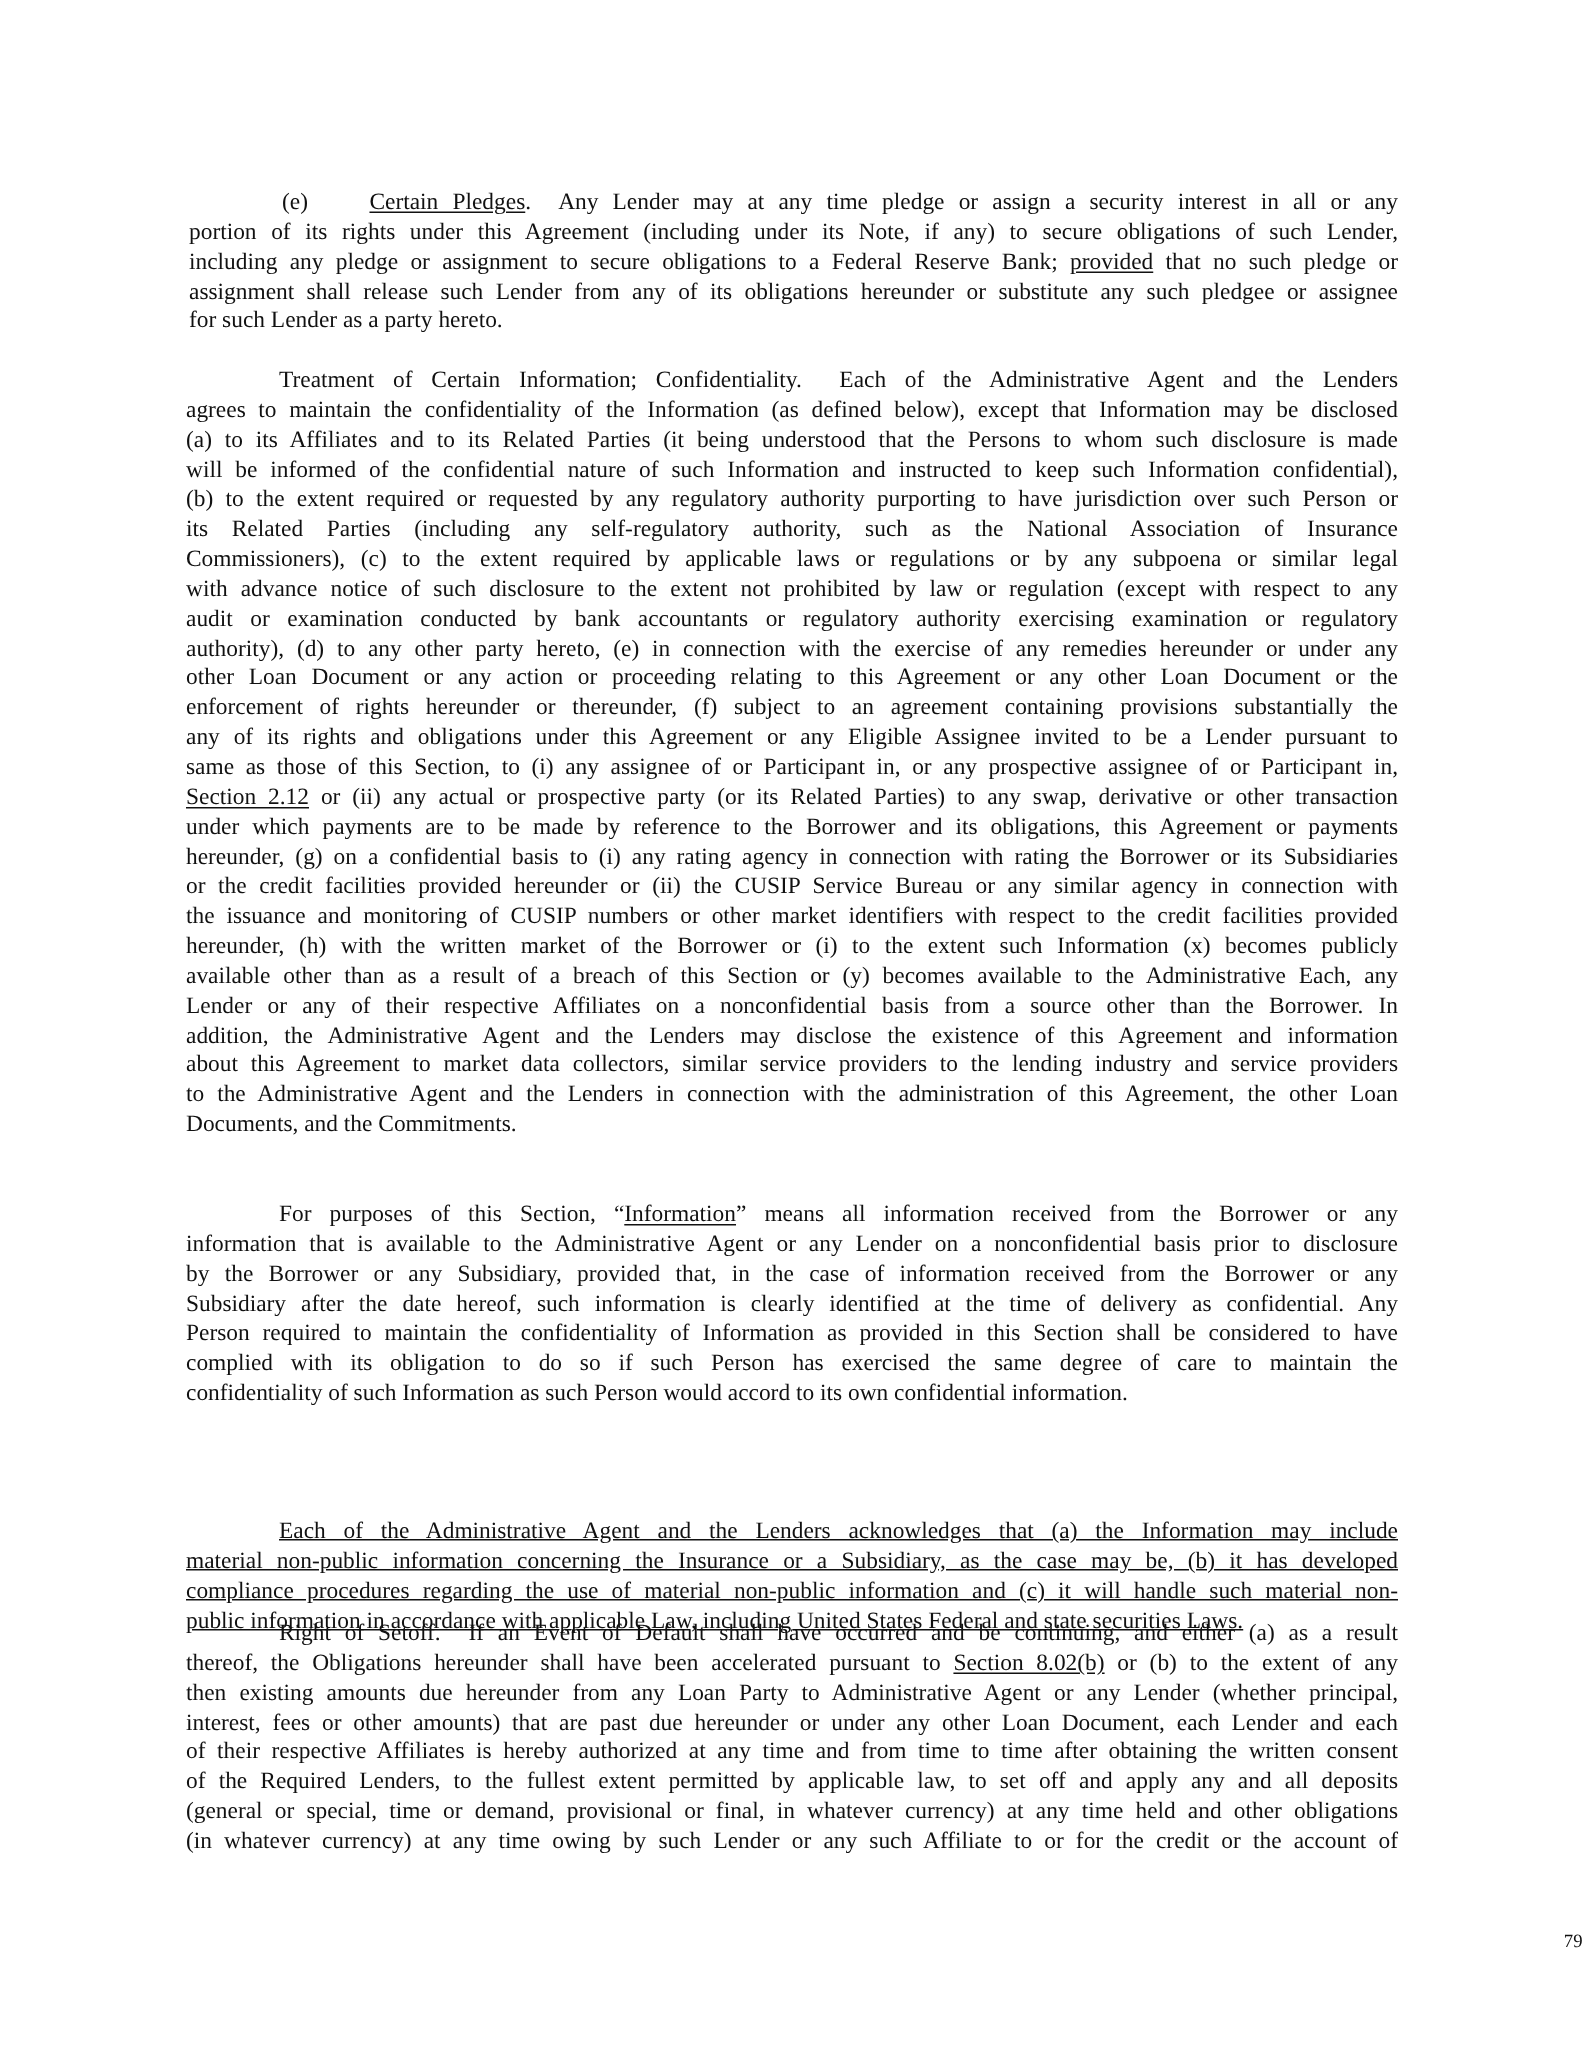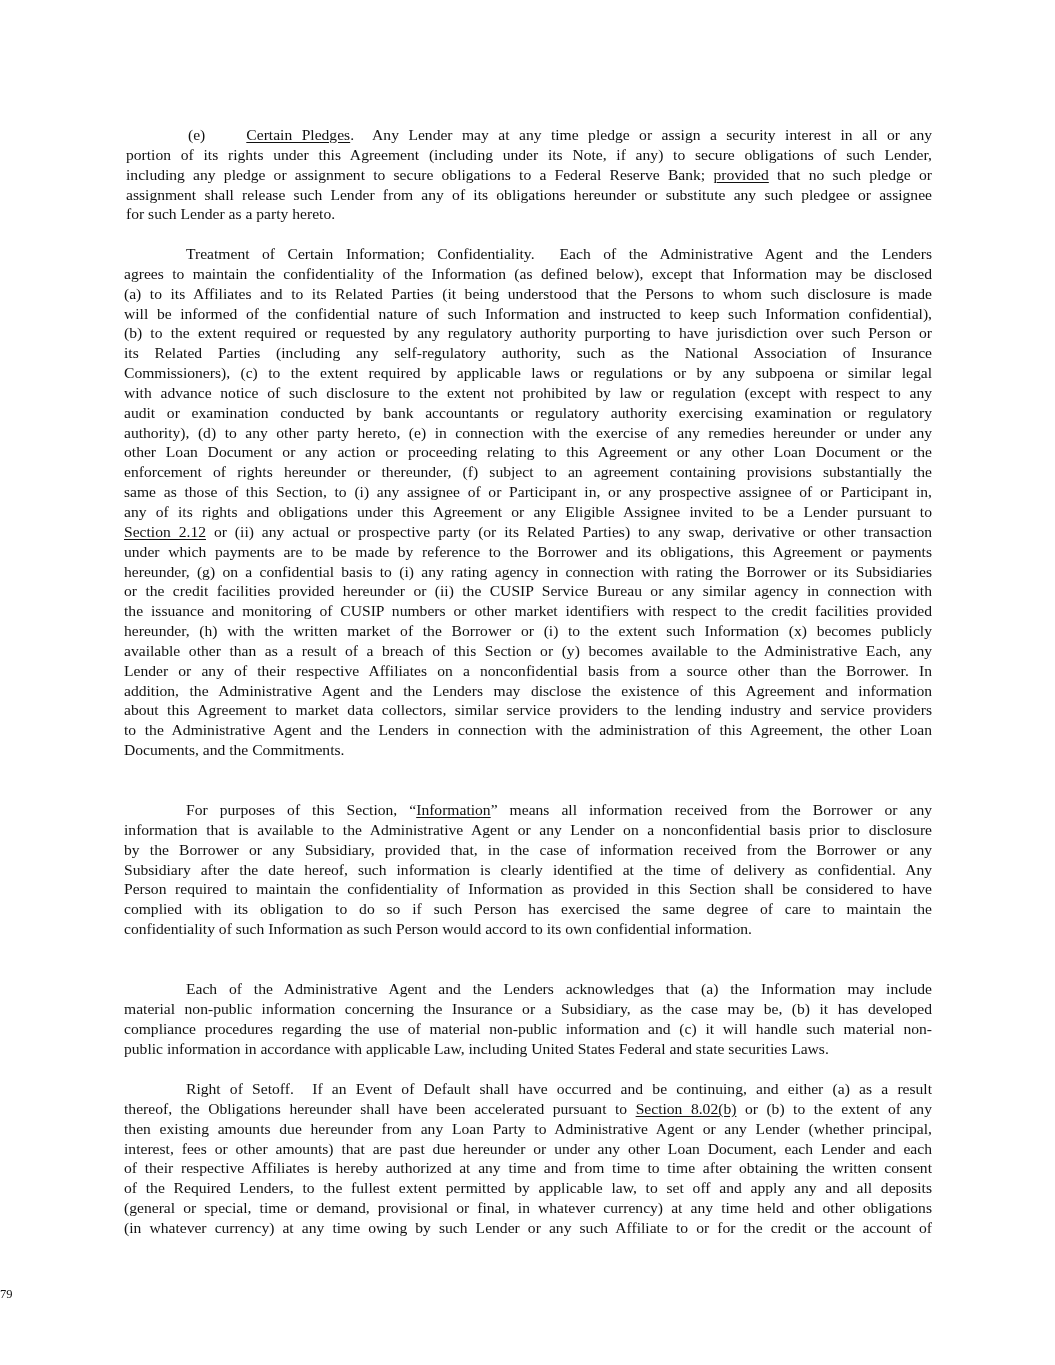--- a/index.html
+++ b/index.html
@@ -15,21 +15,21 @@
     display: block; height: 19.85px; line-height: 19.85px;
     white-space: nowrap; text-align: justify; text-align-last: justify;
     overflow: visible;
   }
   .line.last { text-align-last: left; }
   .u { text-decoration: underline; text-underline-offset: 2px; }
   .b { font-weight: normal; }
   .ind { display: inline-block; }
   .pagenum {
     position: absolute; left: 0; width: 1055px; top: 1287px;
-    text-align: left; font-size: 12.5px;
+    text-align: right; font-size: 12.5px;
     font-family: "Liberation Serif", serif; color: #111;
   }
 </style>
 </head>
 <body>
 
 <div class="page">
 
   <div class="para" style="top:113px; left:126px; width:806px;margin-top:12px;">
     <span class="line"><span class="ind" style="width:62px;"></span><span>(e)</span><span class="ind" style="width:41px;"></span><span class="u">Certain Pledges</span>.&nbsp; <span>Any Lender may at any time pledge or assign a security interest in all or any</span></span>
@@ -45,22 +45,22 @@
     <span class="line">(a) to its Affiliates and to its Related Parties (it being understood that the Persons to whom such disclosure is made</span>
     <span class="line">will be informed of the confidential nature of such Information and instructed to keep such Information confidential),</span>
     <span class="line">(b) to the extent required or requested by any regulatory authority purporting to have jurisdiction over such Person or</span>
     <span class="line">its Related Parties (including any self-regulatory authority, such as the National Association of Insurance</span>
     <span class="line">Commissioners), (c) to the extent required by applicable laws or regulations or by any subpoena or similar legal</span>
     <span class="line">with advance notice of such disclosure to the extent not prohibited by law or regulation (except with respect to any</span>
     <span class="line">audit or examination conducted by bank accountants or regulatory authority exercising examination or regulatory</span>
     <span class="line">authority), (d) to any other party hereto, (e) in connection with the exercise of any remedies hereunder or under any</span>
     <span class="line">other Loan Document or any action or proceeding relating to this Agreement or any other Loan Document or the</span>
     <span class="line">enforcement of rights hereunder or thereunder, (f) subject to an agreement containing provisions substantially the</span>
+    <span class="line">any of its rights and obligations under this Agreement or any Eligible Assignee invited to be a Lender pursuant to</span>
     <span class="line">same as those of this Section, to (i) any assignee of or Participant in, or any prospective assignee of or Participant in,</span>
-    <span class="line">any of its rights and obligations under this Agreement or any Eligible Assignee invited to be a Lender pursuant to</span>
     <span class="line"><span class="u">Section 2.12</span> <span>or (ii) any actual or prospective party (or its Related Parties) to any swap, derivative or other transaction</span></span>
     <span class="line">under which payments are to be made by reference to the Borrower and its obligations, this Agreement or payments</span>
     <span class="line">hereunder, (g) on a confidential basis to (i) any rating agency in connection with rating the Borrower or its Subsidiaries</span>
     <span class="line">or the credit facilities provided hereunder or (ii) the CUSIP Service Bureau or any similar agency in connection with</span>
     <span class="line">the issuance and monitoring of CUSIP numbers or other market identifiers with respect to the credit facilities provided</span>
     <span class="line">hereunder, (h) with the written market of the Borrower or (i) to the extent such Information (x) becomes publicly</span>
     <span class="line">available other than as a result of a breach of this Section or (y) becomes available to the Administrative Each, any</span>
     <span class="line">Lender or any of their respective Affiliates on a nonconfidential basis from a source other than the Borrower.  In</span>
     <span class="line">addition, the Administrative Agent and the Lenders may disclose the existence of this Agreement and information</span>
     <span class="line">about this Agreement to market data collectors, similar service providers to the lending industry and service providers</span>
@@ -71,21 +71,21 @@
   <div class="para" style="top:800px;">
     <span class="line"><span class="ind" style="width:62px;"></span><span>For purposes of this Section, “</span><span class="u">Information</span><span>” means all information received from the Borrower or any</span></span>
     <span class="line">information that is available to the Administrative Agent or any Lender on a nonconfidential basis prior to disclosure</span>
     <span class="line">by the Borrower or any Subsidiary, provided that, in the case of information received from the Borrower or any</span>
     <span class="line">Subsidiary after the date hereof, such information is clearly identified at the time of delivery as confidential.  Any</span>
     <span class="line">Person required to maintain the confidentiality of Information as provided in this Section shall be considered to have</span>
     <span class="line">complied with its obligation to do so if such Person has exercised the same degree of care to maintain the</span>
     <span class="line last">confidentiality of such Information as such Person would accord to its own confidential information.</span>
   </div>
 
-  <div class="para" style="top:979px;">
+  <div class="para" style="top:1011px;text-decoration:underline;">
     <span class="line"><span class="ind" style="width:62px;"></span><span>Each of the Administrative Agent and the Lenders acknowledges that (a) the Information may include</span></span>
     <span class="line">material non-public information concerning the Insurance or a Subsidiary, as the case may be, (b) it has developed</span>
     <span class="line">compliance procedures regarding the use of material non-public information and (c) it will handle such material non-</span>
     <span class="line last">public information in accordance with applicable Law, including United States Federal and state securities Laws.</span>
   </div>
 
   <div class="para" style="top:1079px;">
     <span class="line"><span class="ind" style="width:62px;"></span><span class="b">Right of Setoff.</span>&nbsp; <span>If an Event of Default shall have occurred and be continuing, and either (a) as a result</span></span>
     <span class="line"><span>thereof, the Obligations hereunder shall have been accelerated pursuant to</span> <span class="u">Section 8.02(b)</span> <span>or (b) to the extent of any</span></span>
     <span class="line">then existing amounts due hereunder from any Loan Party to Administrative Agent or any Lender (whether principal,</span>

